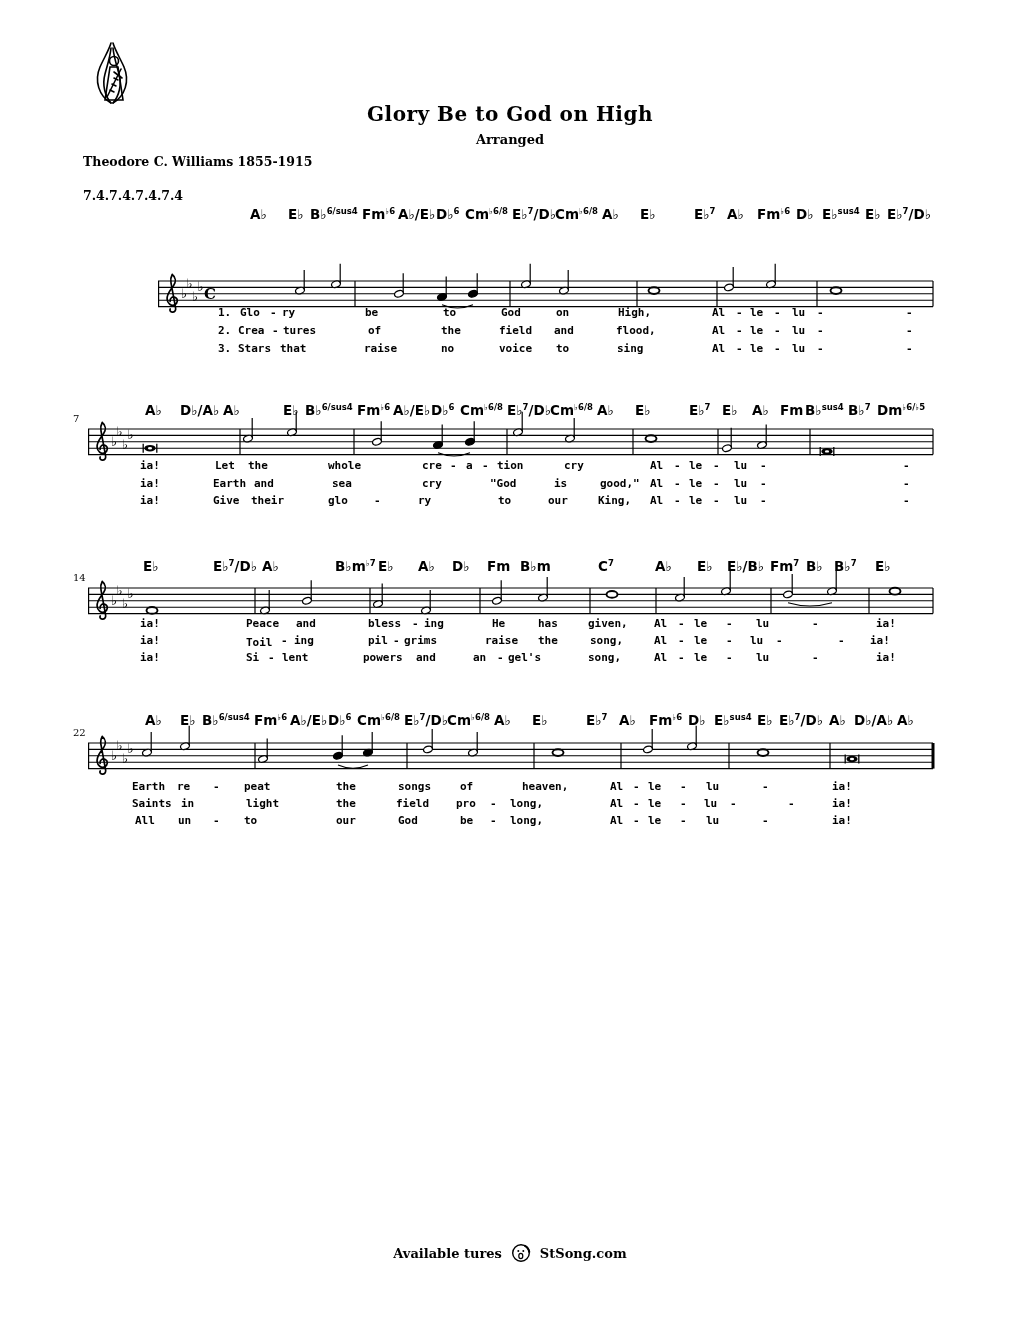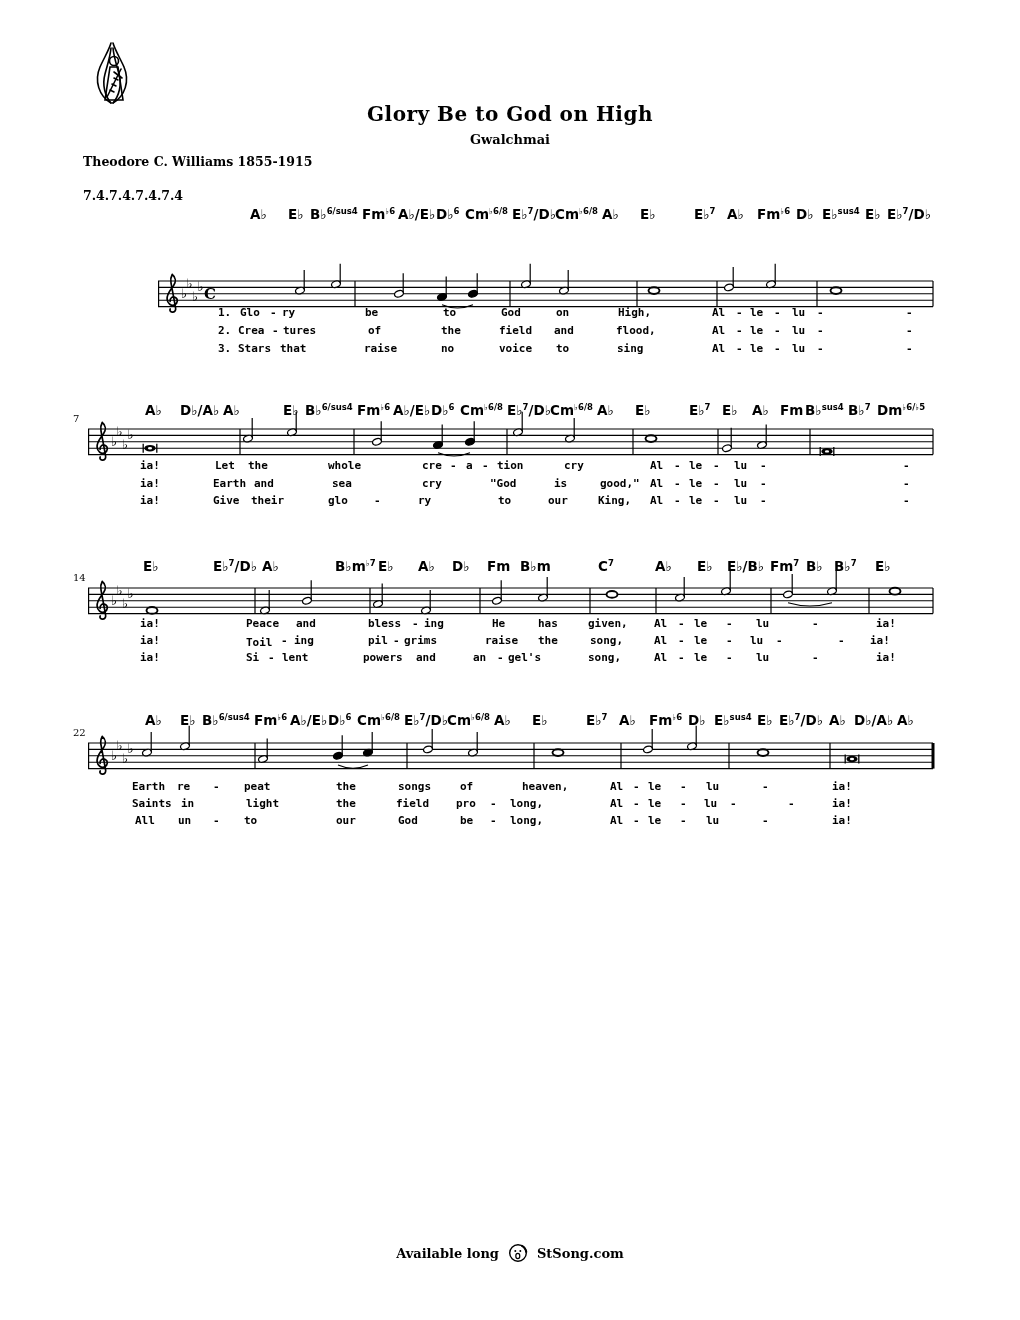--- a/index.html
+++ b/index.html
@@ -39,21 +39,21 @@
       <path d="M27 65 C33 58 36 47 33 36 C31 28 28 20 27 10"></path>
       <circle cx="28" cy="23" r="4.5"></circle>
       <path d="M24 29 L19 62 L37 62 L32 29 Z"></path>
       <path d="M28 34 L36 40"></path>
       <path d="M21 59 L35 31"></path>
       <path d="M24 52 L28 54 M26 46 L30 48 M28 40 L32 42"></path>
     </g>
   </svg>
 
   <div class="title">Glory Be to God on High</div>
-  <div class="subtitle">Gwalchmai</div>
+  <div class="subtitle">Arranged</div>
   <div class="credit-left">Theodore C. Williams 1855-1915</div>
   <div class="meter">7.4.7.4.7.4.7.4</div>
 
   <div id="chords-layer">
       <span class="chord" style="left: 250px; top: 206px;"><span>A♭</span></span>
       <span class="chord" style="left: 288px; top: 206px;"><span>E♭</span></span>
       <span class="chord" style="left: 310px; top: 206px;"><span>B♭</span><sup>6/sus4</sup></span>
       <span class="chord" style="left: 362px; top: 206px;"><span>Fm</span><sup>♭6</sup></span>
       <span class="chord" style="left: 398px; top: 206px;"><span>A♭/E♭</span></span>
       <span class="chord" style="left: 436px; top: 206px;"><span>D♭</span><sup>6</sup></span>
@@ -598,21 +598,21 @@
       <span class="lyr" style="left: 610px; top: 814px;">Al</span>
       <span class="lyr" style="left: 633px; top: 814px;">-</span>
       <span class="lyr" style="left: 648px; top: 814px;">le</span>
       <span class="lyr" style="left: 680px; top: 814px;">-</span>
       <span class="lyr" style="left: 706px; top: 814px;">lu</span>
       <span class="lyr" style="left: 762px; top: 814px;">-</span>
       <span class="lyr" style="left: 832px; top: 814px;">ia!</span>
     </div>
 
   <div class="footer">
-    <span>Available long</span>
+    <span>Available tures</span>
     <svg width="24" height="24" viewBox="0 0 24 24">
       <circle cx="12" cy="12" r="8.3" fill="none" stroke="#000" stroke-width="1.4"></circle>
       <circle cx="9.3" cy="10" r="1" fill="#000"></circle>
       <circle cx="14.3" cy="10" r="1" fill="#000"></circle>
       <ellipse cx="11.8" cy="15" rx="2" ry="2.6" fill="none" stroke="#000" stroke-width="1.2"></ellipse>
       <path d="M15.5 4.6 A 9 9 0 0 1 20.4 11.5" fill="none" stroke="#000" stroke-width="2"></path>
     </svg>
     <span>StSong.com</span>
   </div>
 </div>

